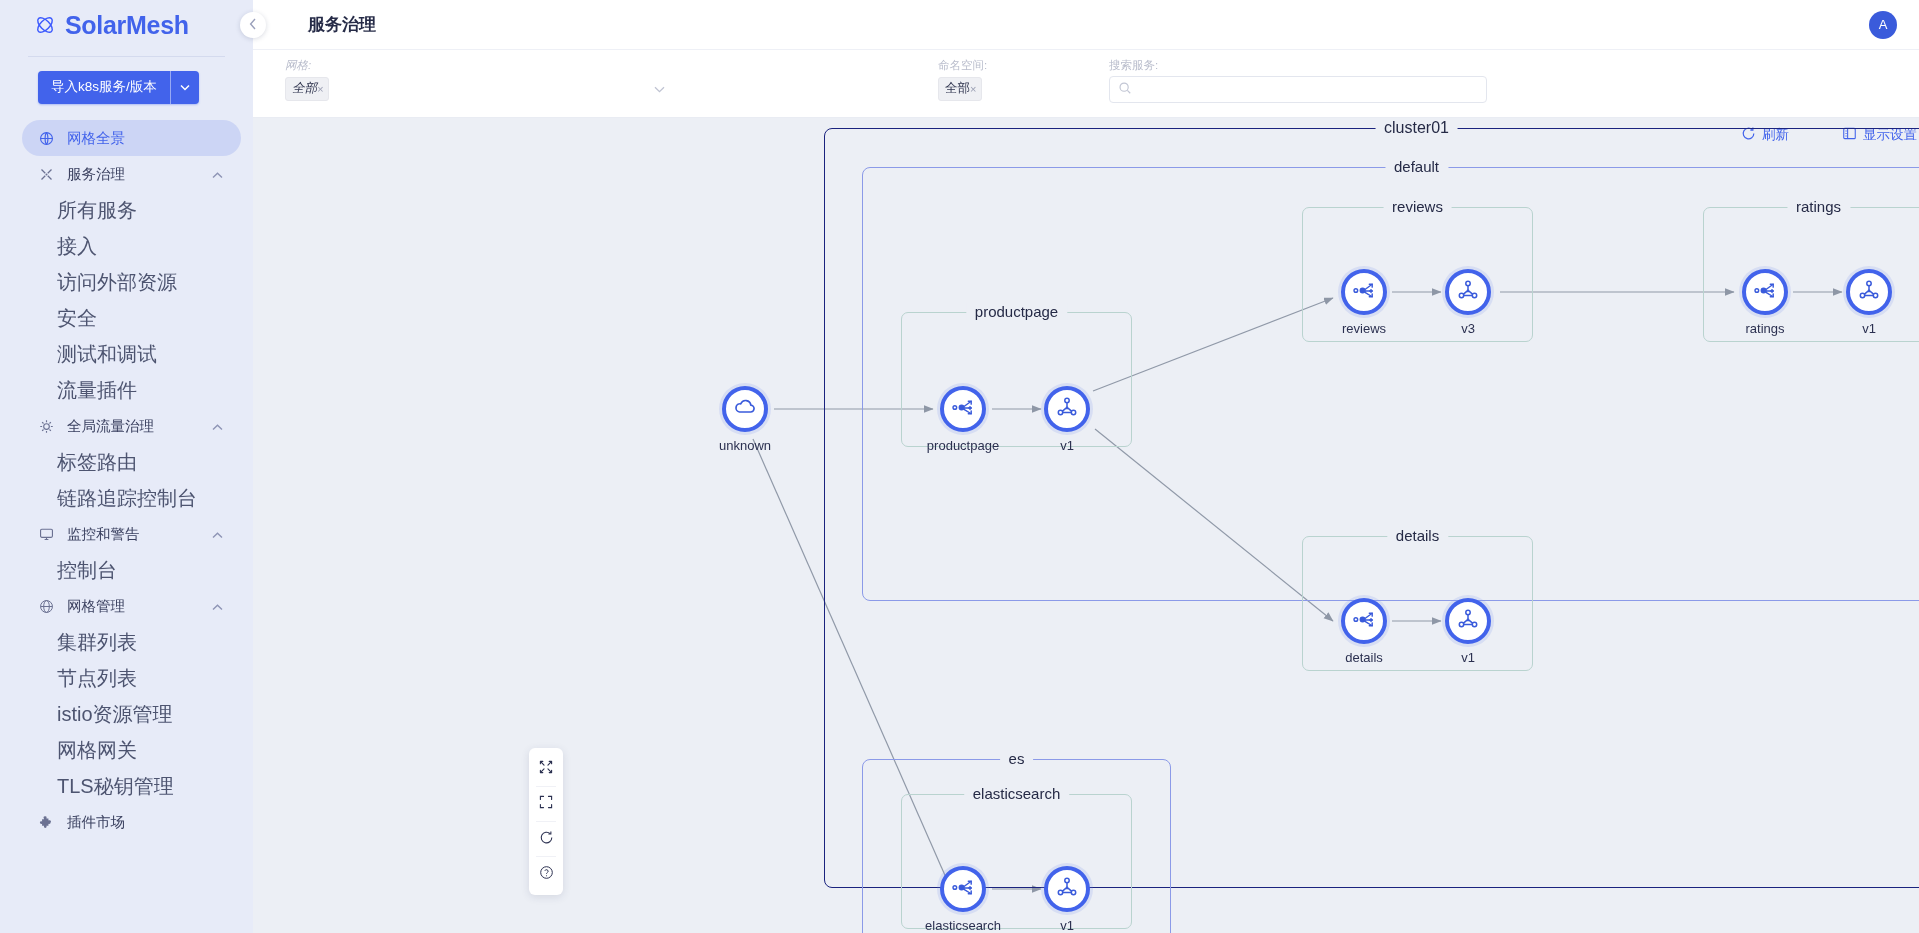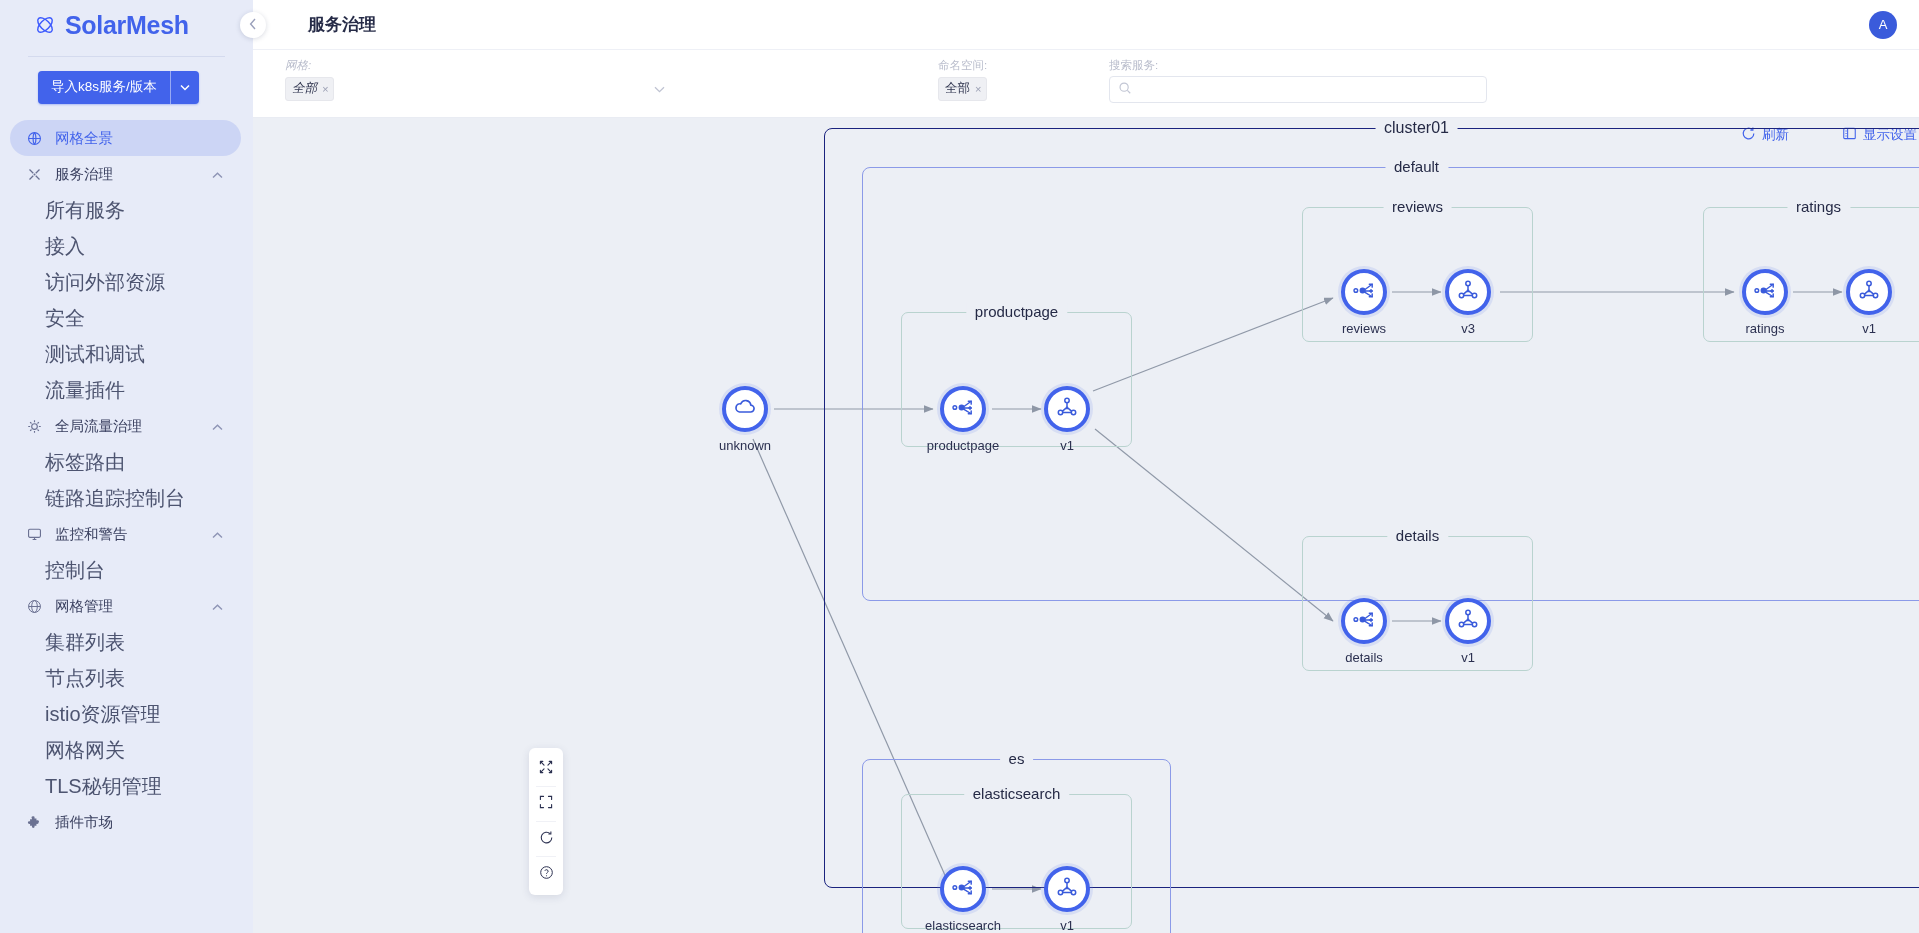--- a/index.html
+++ b/index.html
@@ -33,21 +33,21 @@
   .import-btn {
     display: inline-flex; align-items: stretch;
     background: #4263eb; color:#fff; border-radius: 4px;
     font-size: 13.5px; overflow:hidden; cursor: pointer;
     box-shadow: 0 1px 2px rgba(66,99,235,.35);
   }
   .import-btn .lbl { padding: 7px 13px 8px 13px; white-space:nowrap; }
   .import-btn .sep { width:1px; background: rgba(255,255,255,.45); }
   .import-btn .caret { padding: 7px 9px 8px 9px; font-size: 11px; display:flex; align-items:center;}
 
-  .menu { padding-top: 6px; }
+  .menu { padding-top: 6px; margin-left: 12px; }
   .m-top {
     display:flex; align-items:center; height: 36px;
     margin: 0 12px 0 10px; padding-left: 14px;
     border-radius: 18px; color:#3b4160; font-size: 14.5px;
     cursor: pointer; position: relative;
   }
   .m-top .m-ico {
     width: 20px; display:flex; align-items:center; justify-content:center;
     color:#6b7192; margin-right: 11px;
   }
@@ -94,21 +94,21 @@
   }
   .fgroup { position:absolute; top: 8px; }
   .flabel { font-size: 11.5px; color:#b9bdcc; margin-bottom:3px; }
   .fselect {
     position:relative; border-bottom: 0px solid transparent;
     display:flex; align-items:center; height: 26px;
   }
   .tag {
     background:#eff0f4; border:1px solid #e6e7ec; border-radius:3px;
     font-size: 12.5px; color:#30354f; padding: 2px 5px 3px 6px;
-    display:inline-flex; align-items:center; gap:5px; cursor:pointer;
+    display:inline-flex; align-items:center; cursor:pointer;
   }
   .tag .x { color:#9ba0b4; font-size: 11px; }
   .fcaret { position:absolute; right:0; top: 6px; color:#bfc3d2; font-size: 12px; }
 
   #search-group { position:absolute; top: 8px; left: 856px; }
   #search-box {
     width: 378px; height: 27px; border:1px solid #e3e6ee;
     border-radius: 4px; display:flex; align-items:center;
     padding: 0 8px; background:#fff;
   }

